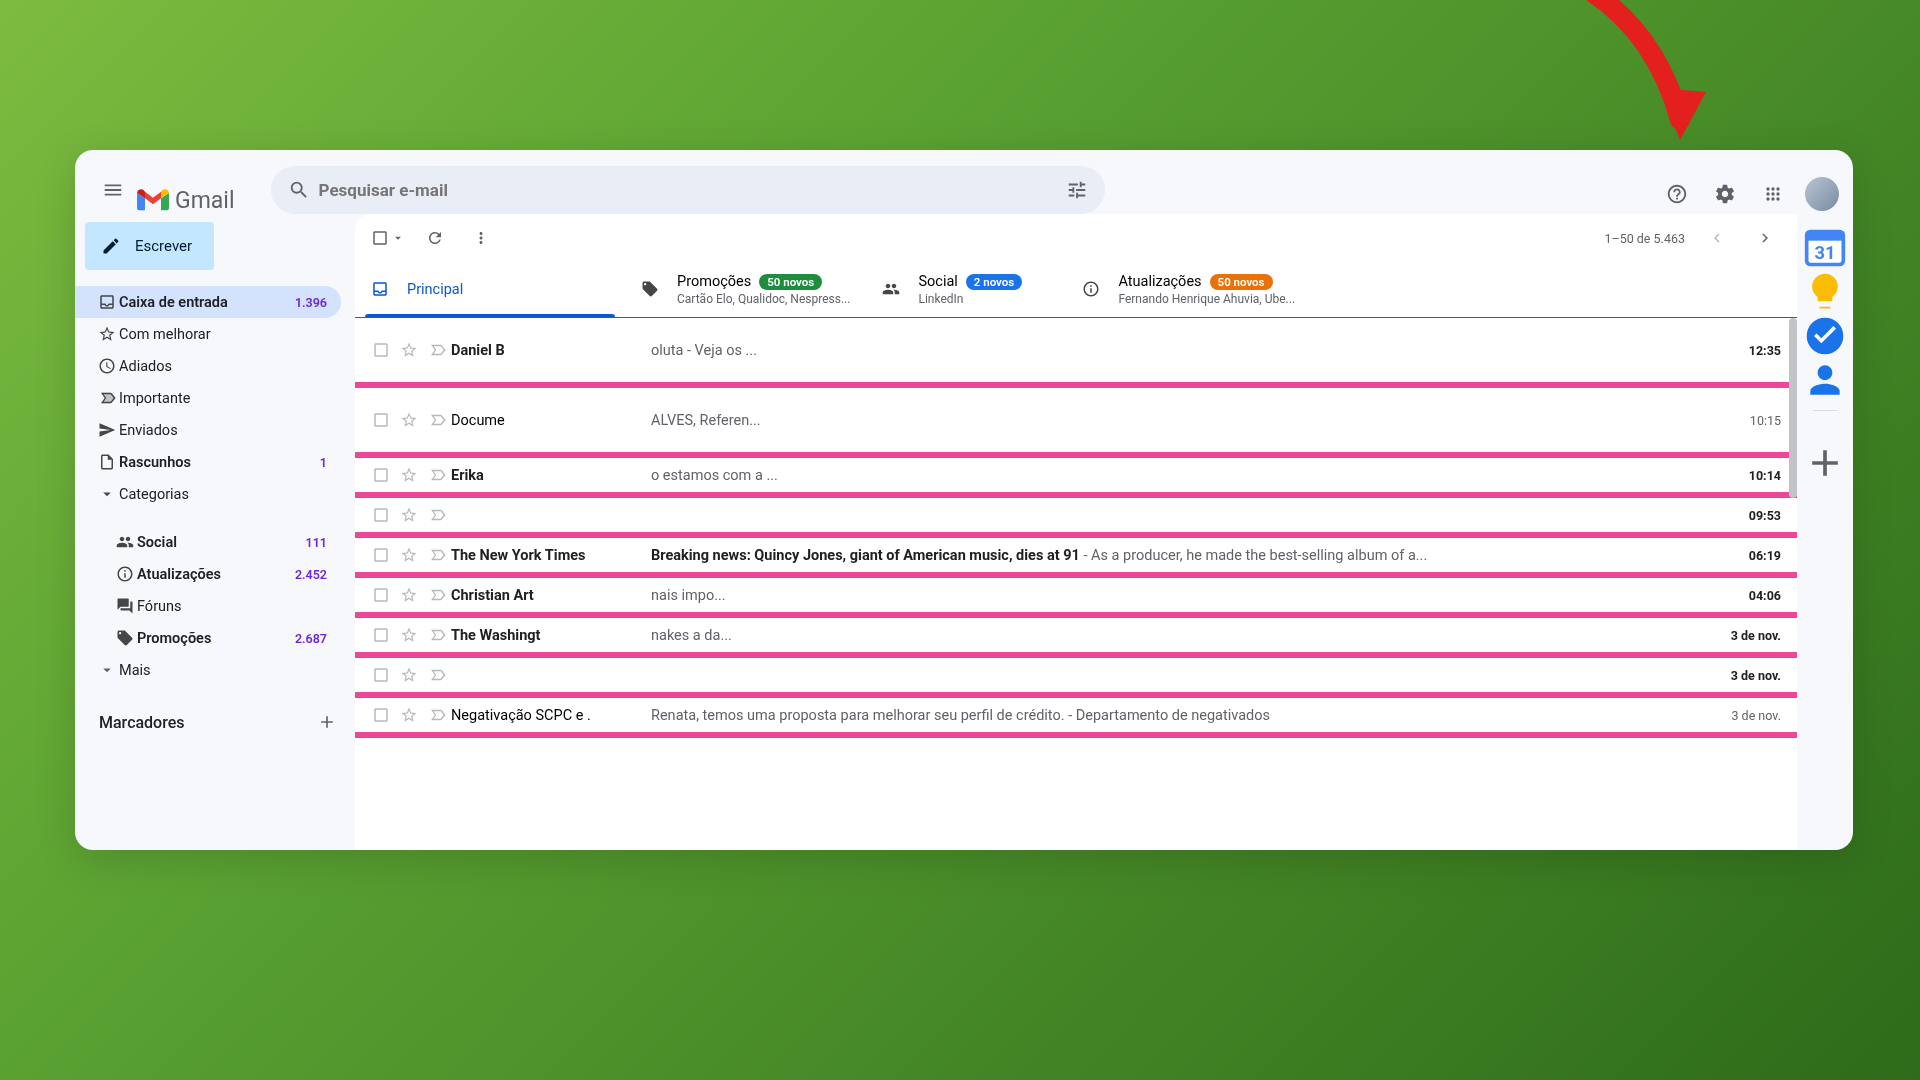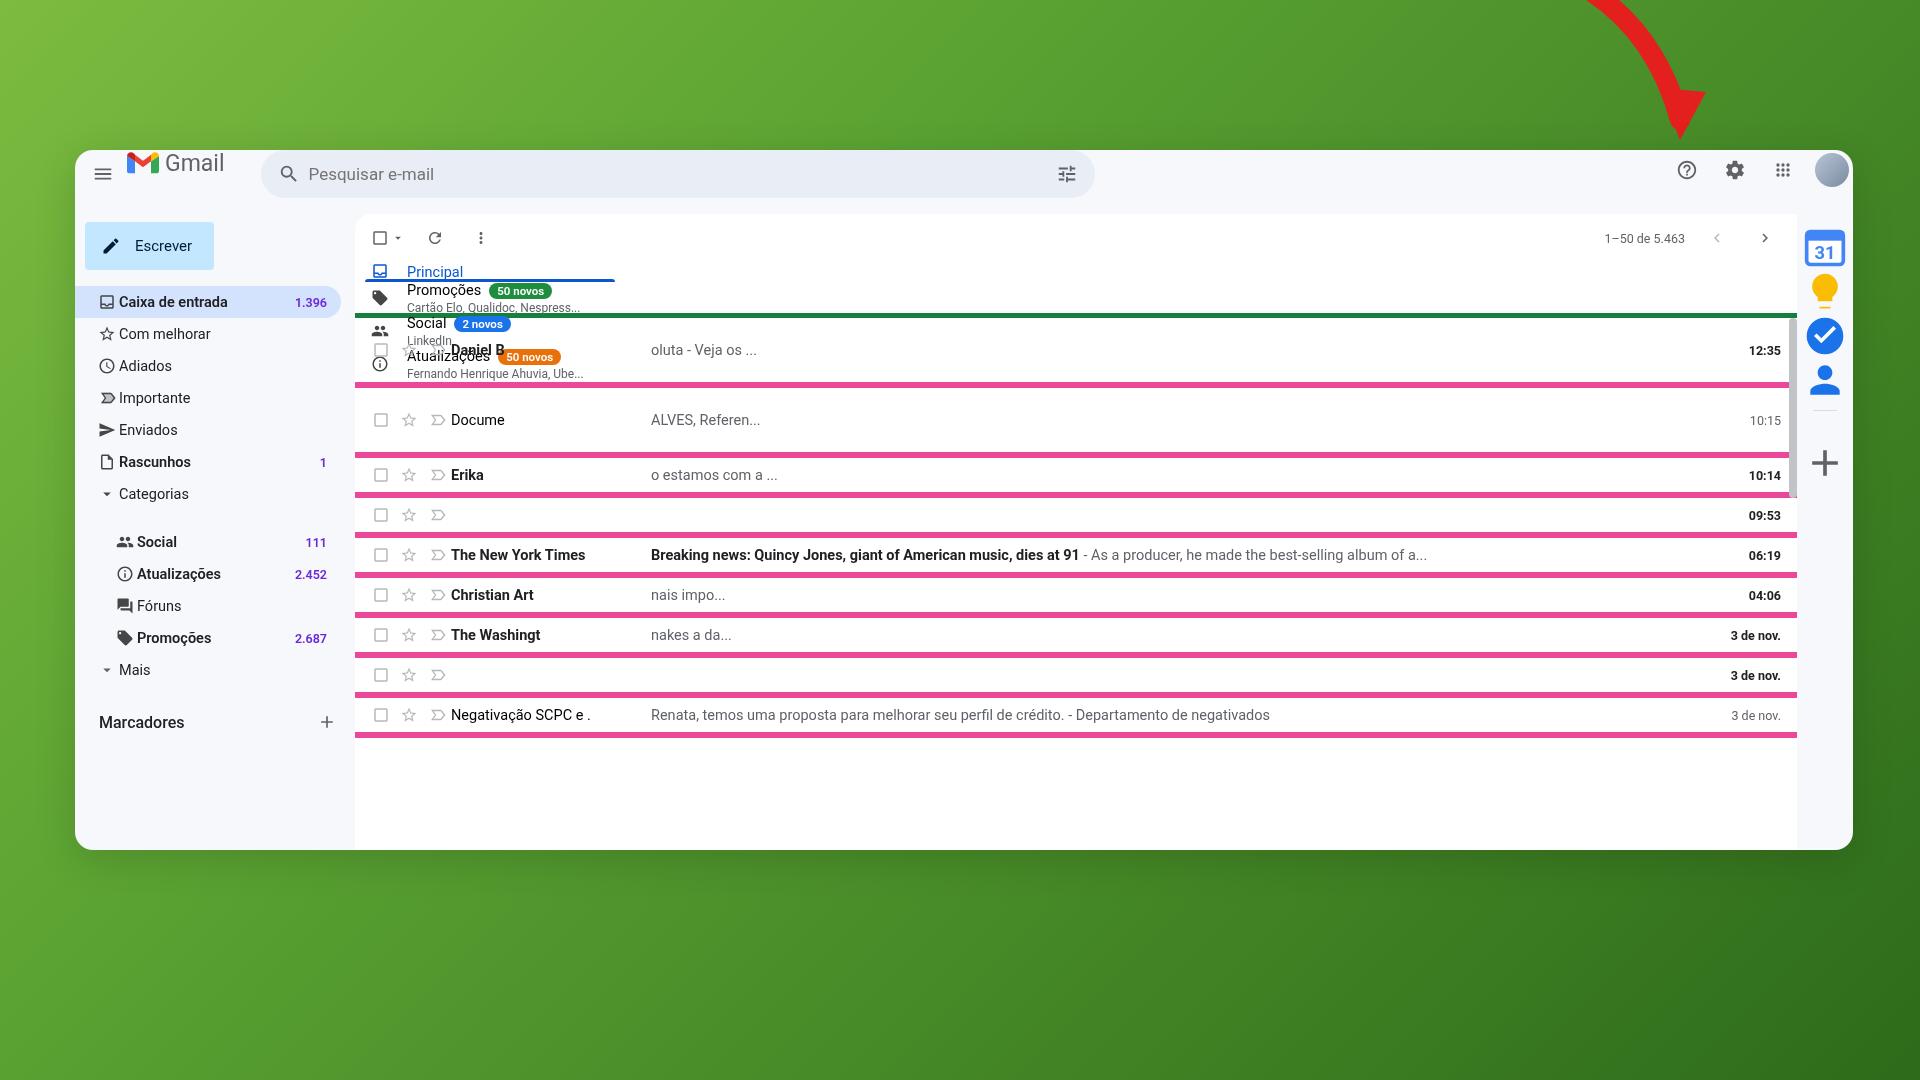--- a/index.html
+++ b/index.html
@@ -1,26 +1,26 @@
 <!DOCTYPE html>
 <html><head>
 <meta charset="utf-8">
 <style>
 * { box-sizing: border-box; margin: 0; padding: 0; font-family: 'Google Sans', Roboto, Arial, sans-serif; }
 body { width: 1920px; height: 1080px; background: linear-gradient(135deg, #7cbb3f 0%, #5aa232 35%, #2e6b1a 100%); position: relative; overflow: hidden; }
 .window { position: absolute; left: 75px; top: 150px; width: 1778px; height: 700px; background: #f6f8fc; border-radius: 18px; overflow: hidden; display: flex; flex-direction: column; box-shadow: 0 10px 40px rgba(0,0,0,.15); }
-.header { display: flex; align-items: flex-start; height: 64px; padding: 0 4px; }
+.header { display: flex; align-items: flex-end; height: 64px; padding: 0 14px; }
 .menu-btn { width: 48px; height: 48px; border-radius: 50%; display: flex; align-items: center; justify-content: center; cursor: pointer; }
 .logo { display: flex; align-items: center; margin-right: 30px; }
 .logo-img { width: 32px; height: 24px; position: relative; }
 .logo-img svg { width: 100%; height: 100%; }
 .logo-text { font-size: 23px; color: #5f6368; margin-left: 6px; }
 .search { flex: none; width: 834px; height: 48px; background: #e9edf6; border-radius: 28px; display: flex; align-items: center; padding: 0 8px; margin-left: 6px; }
 .search-icon-btn { width: 40px; height: 40px; display: flex; align-items: center; justify-content: center; }
-.search input { flex: 1; border: none; background: transparent; font-size: 17px; color: #5f6368; outline: none; }
+.search input { flex: 1; border: none; background: transparent; font-size: 17px; color: #5f6368; outline: none; font-weight: bold; }
 .tune-btn { width: 40px; height: 40px; display: flex; align-items: center; justify-content: center; cursor: pointer; }
 .header-right { margin-left: auto; display: flex; align-items: center; gap: 8px; }
 .icon-btn { width: 40px; height: 40px; border-radius: 50%; display: flex; align-items: center; justify-content: center; cursor: pointer; }
 .avatar { width: 34px; height: 34px; border-radius: 50%; background: linear-gradient(135deg, #b8c5d6, #7a8ba0); margin-left: 4px; cursor: pointer; }
 .body { flex: 1; display: flex; overflow: hidden; }
 .sidebar { width: 280px; padding: 8px 0 0 0; flex: none; }
 .compose { height: 48px; border-radius: 4px; background: #c3e7ff; display: inline-flex; align-items: center; padding: 0 22px 0 16px; margin-left: 10px; gap: 14px; cursor: pointer; }
 .compose svg { width: 20px; height: 20px; }
 .compose span { font-size: 15px; color: #001d35; }
 .nav { margin-top: 16px; }
@@ -31,21 +31,21 @@
 .nav-item.bold { font-weight: 600; }
 .nav-item .icon { width: 20px; height: 20px; display: flex; align-items: center; justify-content: center; color: #444746; flex: none; }
 .nav-sub { padding-left: 18px; }
 .labels-hdr { display: flex; align-items: center; padding: 0 18px 0 24px; margin-top: 26px; font-size: 16px; color: #202124; font-weight: 500; }
 .labels-hdr .plus { margin-left: auto; cursor: pointer; }
 .main { flex: 1; background: #fff; border-radius: 16px 0 0 0; display: flex; flex-direction: column; overflow: hidden; margin-top: 0; }
 .toolbar { height: 48px; display: flex; align-items: center; padding: 0 16px; }
 .toolbar-left { display: flex; align-items: center; gap: 14px; }
 .select-all { display: flex; align-items: center; gap: 2px; cursor: pointer; }
 .toolbar-right { margin-left: auto; display: flex; align-items: center; gap: 16px; font-size: 12.5px; color: #5f6368; }
-.tabs { display: flex; border-bottom: 5px solid #15803d; height: 56px; flex-direction: column; }
+.tabs { display: flex; border-bottom: 1px solid #15803d; height: 56px; }
 .tab { display: flex; align-items: center; padding: 0 16px; gap: 16px; cursor: pointer; min-width: 200px; position: relative; }
 .tab.primary { width: 270px; min-width: 270px; }
 .tab.active { color: #0b57d0; }
 .tab.active::after { content: ''; position: absolute; bottom: 0; left: 10px; right: 10px; height: 3px; background: #0b57d0; border-radius: 3px 3px 0 0; }
 .tab .tab-icon { width: 20px; height: 20px; color: #444746; }
 .tab.active .tab-icon { color: #0b57d0; }
 .tab-body { display: flex; flex-direction: column; }
 .tab-title { display: flex; align-items: center; gap: 8px; font-size: 14.5px; }
 .tab-sub { font-size: 12px; color: #5f6368; margin-top: 2px; }
 .badge { font-size: 11.5px; padding: 1px 8px; border-radius: 10px; color: #fff; font-weight: 600; }

